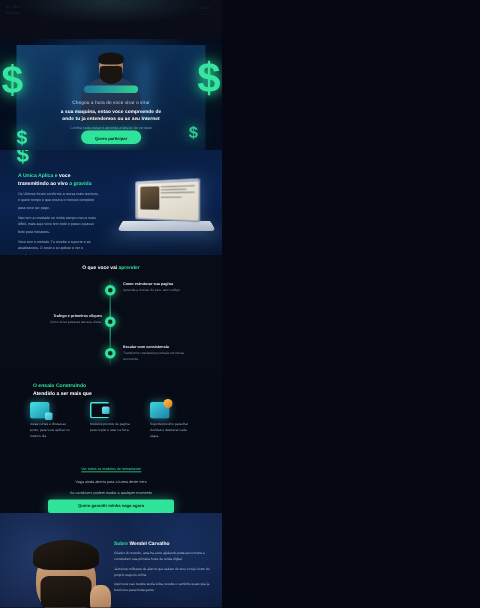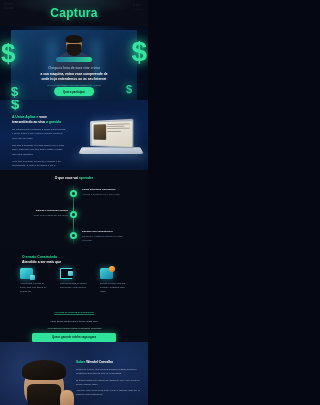--- a/index.html
+++ b/index.html
@@ -297,21 +297,20 @@
 <body>
 
 <div class="page">
 
   <div class="header">
     <div class="header-glow"></div>
     <div class="code-ghost cg1">01 &lt;div&gt;
 02 class</div>
     <div class="code-ghost cg2">&lt;/ div&gt;
 — — —</div>
-    <div class="logo">Captura</div>
   </div>
 
   <div class="hero">
     <div class="hero-frame">
       <div class="hero-person">
         <div class="hp-light-l"></div>
         <div class="hp-light-r"></div>
         <div class="hp-body"></div>
         <div class="hp-head"></div>
         <div class="hp-beard"></div>

